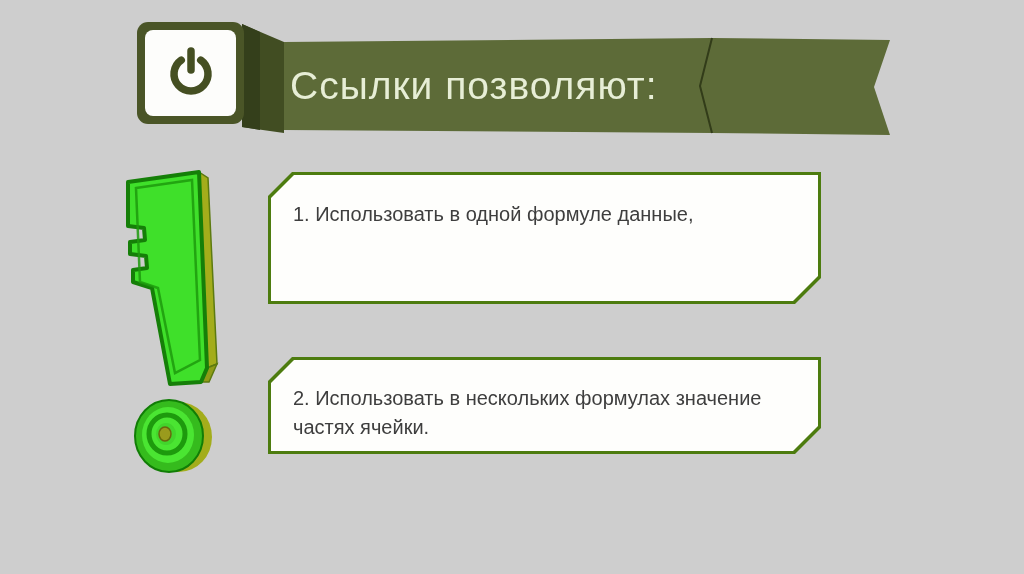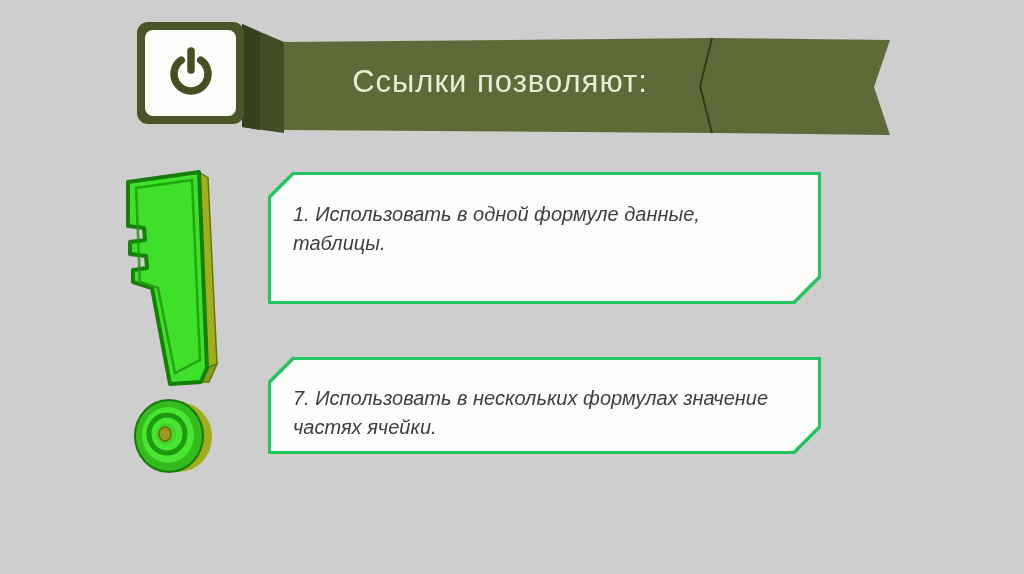--- a/index.html
+++ b/index.html
@@ -5,35 +5,34 @@
   html,body{margin:0;padding:0;}
   body{
     width:1024px;height:574px;position:relative;overflow:hidden;
     background:#cecece;
     font-family:"Liberation Sans", sans-serif;
   }
   
   .banner-layer{position:absolute;left:0;top:0;width:1024px;height:574px;}
   .banner-title{
     position:absolute;left:290px;top:64px;width:420px;
-    text-align:center;
-    font-size:31px;font-weight:400;letter-spacing:1px;
+    font-size:39px;font-weight:400;letter-spacing:1px;
     color:#e7eed6;
   }
   
   .power-tile{
     position:absolute;left:137px;top:22px;width:107px;height:102px;
     background:#4a5527;border-radius:11px;
   }
   .power-tile-inner{
     position:absolute;inset:8px;background:#fdfdfb;border-radius:8px;
     display:flex;align-items:center;justify-content:center;
   }
   
-  .note-box{position:absolute;background:#22c55e;font-style:italic;}
+  .note-box{position:absolute;background:#4d7c0f;}
   .note-box.b1{left:268px;top:172px;width:553px;height:132px;}
   .note-box.b2{left:268px;top:357px;width:553px;height:97px;}
   .chamfer{
     clip-path:polygon(24px 0, 100% 0, 100% calc(100% - 26px),
                       calc(100% - 26px) 100%, 0 100%, 0 24px);
   }
   .note-box-inner{
     position:absolute;inset:3px;background:#fefefc;
     clip-path:polygon(23px 0, 100% 0, 100% calc(100% - 25px),
                       calc(100% - 25px) 100%, 0 100%, 0 23px);
@@ -84,25 +83,24 @@
   <ellipse cx="56" cy="267" rx="26" ry="28" fill="#4ae532"></ellipse>
   <ellipse cx="55" cy="266" rx="18" ry="19" fill="none" stroke="#1d9a0d" stroke-width="5"></ellipse>
   <ellipse cx="54" cy="266" rx="10" ry="11" fill="#42d52c"></ellipse>
   <ellipse cx="53" cy="266" rx="6" ry="7" fill="#9a9b1d" stroke="#67680e" stroke-width="1.5"></ellipse>
 </svg>
 
 <div class="note-box b1 chamfer">
   <div class="note-box-inner">
     <div class="note-text">
       <div>1. Использовать в одной формуле данные,</div>
-      <div>таблицы.</div>
     </div>
   </div>
 </div>
 
 <div class="note-box b2 chamfer">
   <div class="note-box-inner">
     <div class="note-text" style="top:24px;">
-      <div>7. Использовать в нескольких формулах значение</div>
+      <div>2. Использовать в нескольких формулах значение</div>
       <div>частях ячейки.</div>
     </div>
   </div>
 </div>
 
 </body></html>

